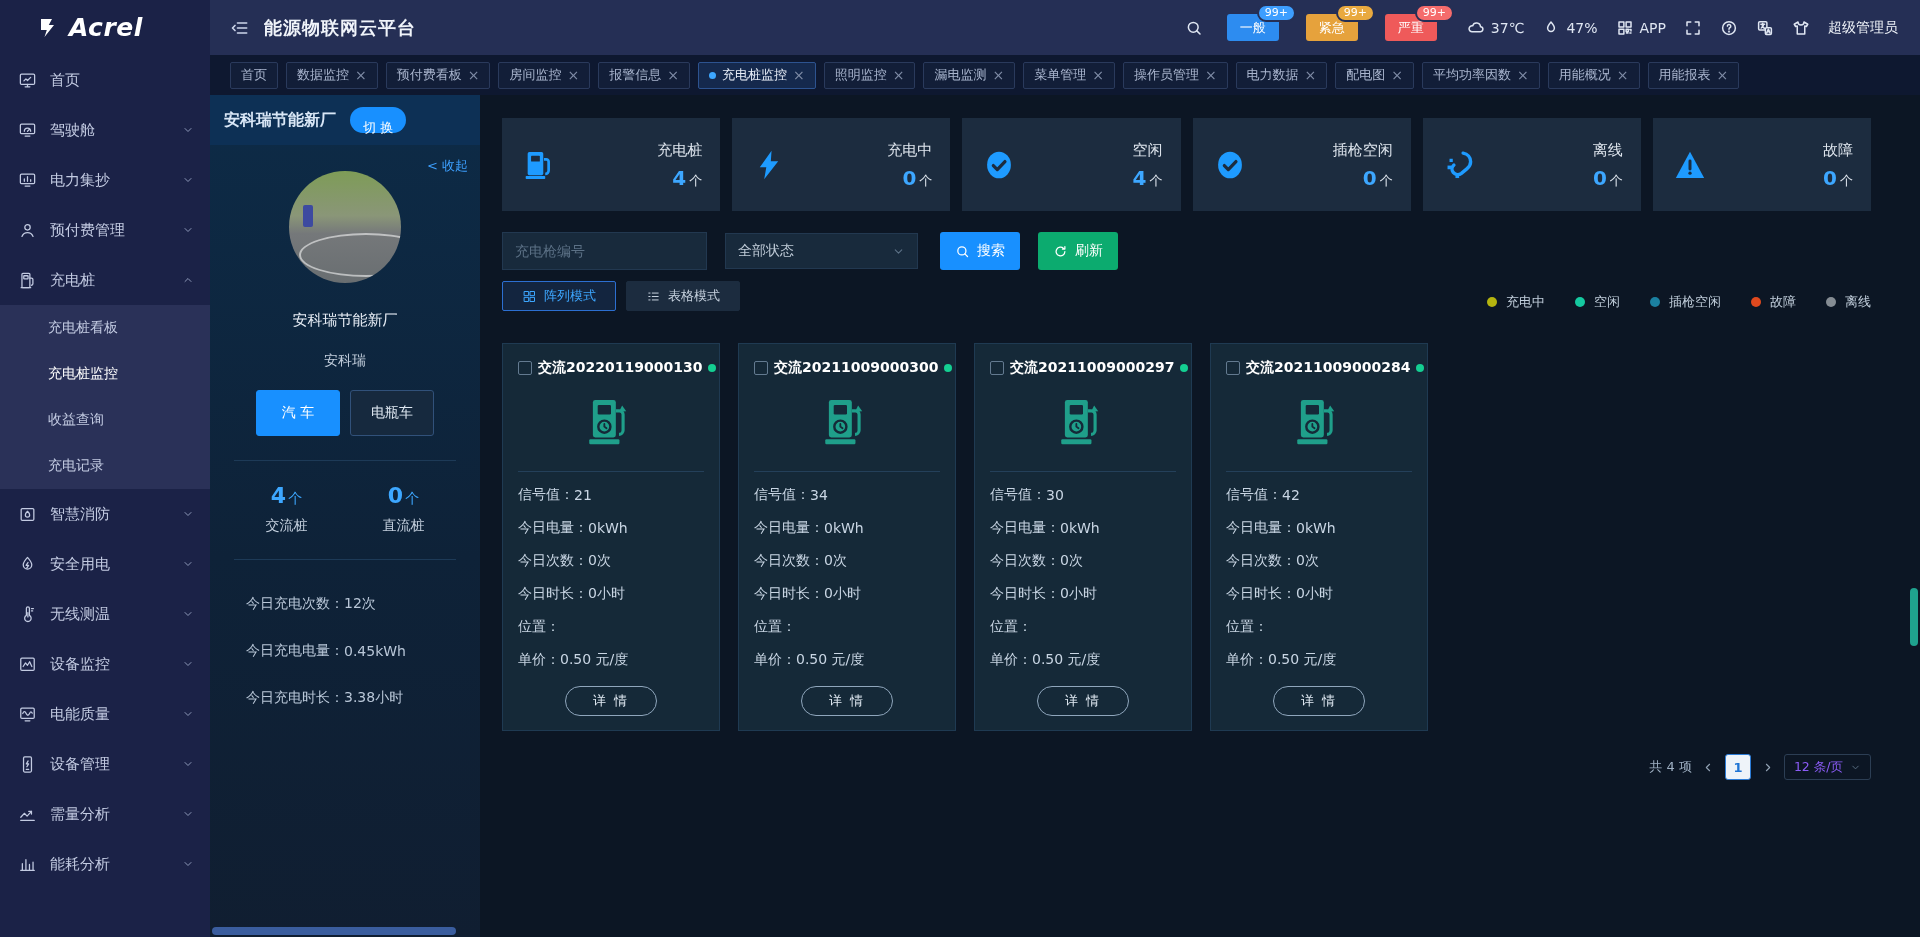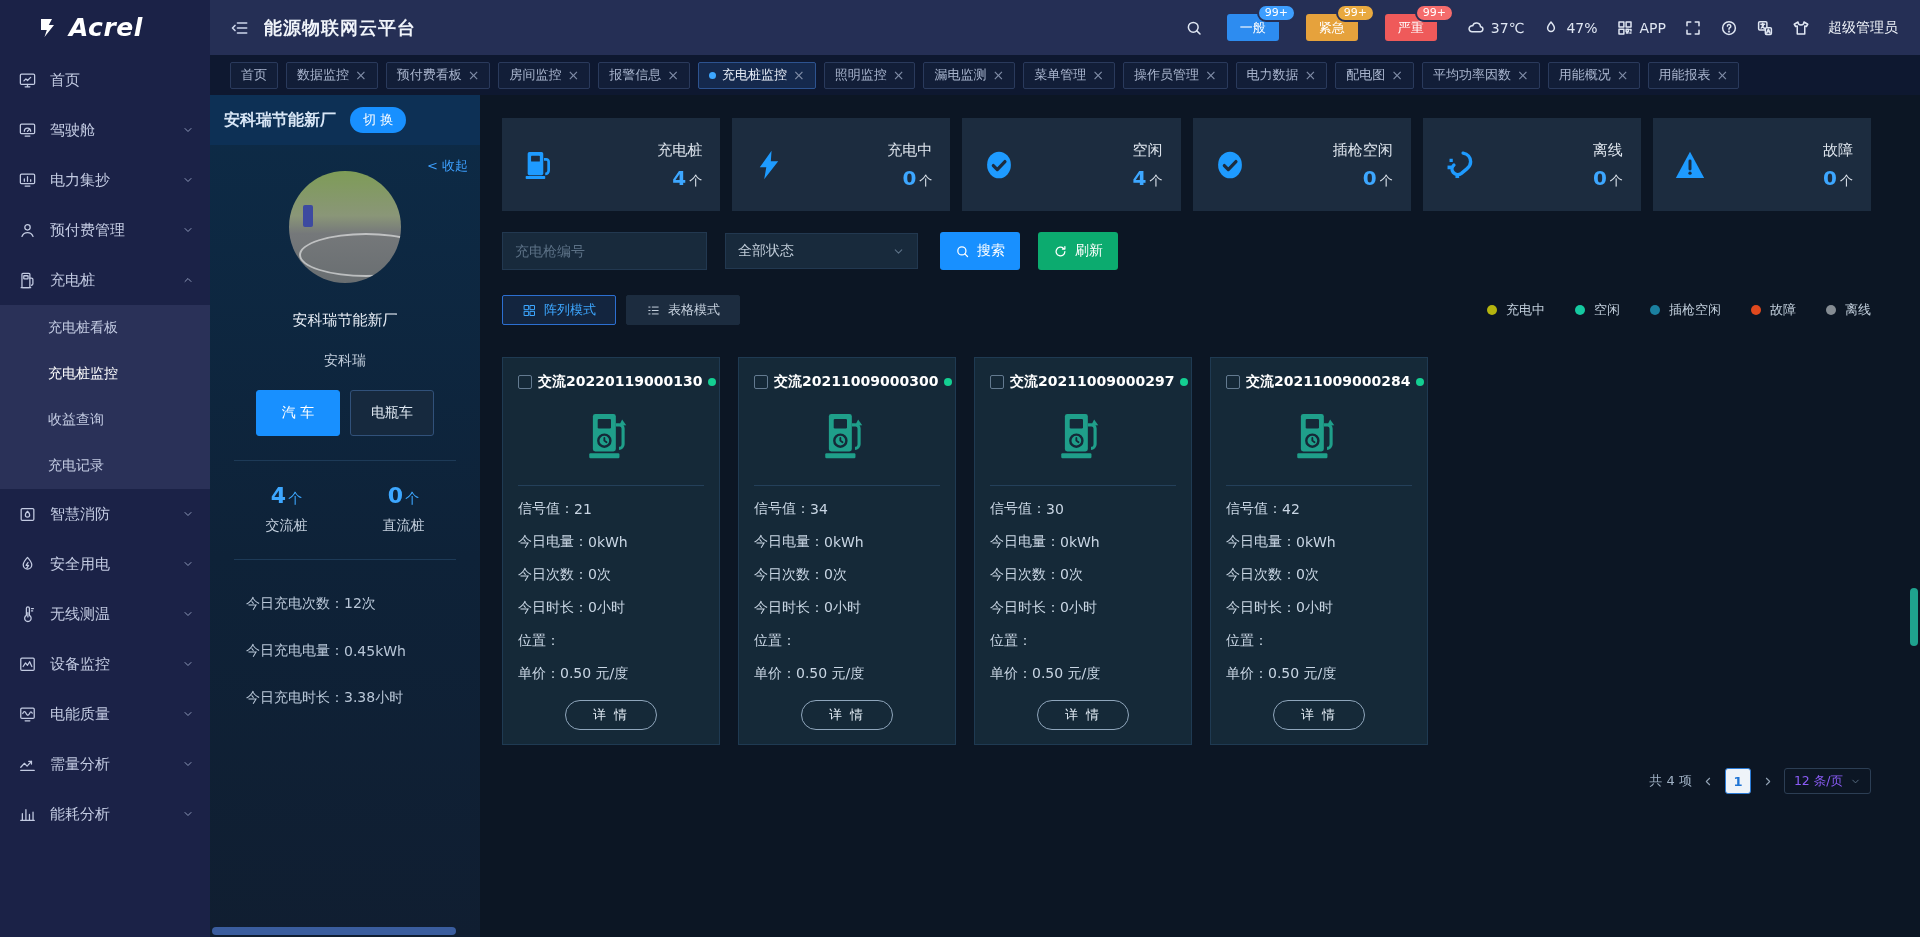--- a/index.html
+++ b/index.html
@@ -41,21 +41,21 @@
   .chev{width:12px;height:12px;color:#8d98b8;flex:none}
   .chev.up{transform:rotate(180deg)}
   .side-sub{background:#2a3158}
   .sub-item{height:46px;display:flex;align-items:center;padding-left:48px;color:#c3cbe2;font-size:14px}
   .sub-item.active{color:#ffffff}
 
   
   .station{position:absolute;left:210px;top:95px;bottom:0;width:270px;background:linear-gradient(180deg,#0d2b47,#0e2238 55%,#101e31)}
   .station-head{height:50px;background:#0d3055;display:flex;align-items:center;padding:0 14px;gap:14px}
   .station-name{color:#d9e7f7;font-size:16px;font-weight:bold}
-  .switch-btn{height:26px;padding:4px 13px;border-radius:13px;background:#1890ff;color:#fff;font-size:13px}
+  .switch-btn{height:26px;padding:12px 13px;border-radius:13px;background:#1890ff;color:#fff;font-size:13px}
   .collapse{position:absolute;top:62px;right:12px;color:#3da0ff;font-size:13px}
   .avatar{width:112px;height:112px;border-radius:50%;margin:26px auto 0;background:linear-gradient(180deg,#7e9c57 0%,#8a9678 40%,#75787a 56%,#696e71 100%);position:relative;overflow:hidden}
   .avatar:before{content:"";position:absolute;left:10px;top:62px;width:130px;height:40px;border:2px solid rgba(255,255,255,.55);border-radius:50%}
   .avatar:after{content:"";position:absolute;left:14px;top:34px;width:10px;height:22px;background:#3d4aa0;border-radius:2px}
   .sname{margin-top:28px;text-align:center;color:#e8eef6;font-size:15px}
   .soper{margin-top:22px;text-align:center;color:#c3cfdd;font-size:14px}
   .vrow{margin-top:20px;display:flex;justify-content:center;gap:10px}
   .vbtn{min-width:84px;height:46px;border-radius:3px;font-size:14px;background:#16293e;border:1px solid #31517a;color:#dfe8f2}
   .vbtn.active{background:#1890ff;border-color:#1890ff;color:#fff}
   .sdiv{border-top:1px solid #1d3a57;margin:24px 24px 0}
@@ -81,21 +81,21 @@
   .filter-row{margin-top:21px;display:flex;align-items:center;gap:18px}
   .finput{width:205px;height:38px;background:#182a3c;border:1px solid #223850;color:#c6d2e0;padding:0 12px;font-size:14px;outline:none;font-family:inherit}
   .finput::placeholder{color:#5c7186}
   .fselect{width:193px;height:36px;background:#182a3c;border:1px solid #223850;display:flex;align-items:center;padding:0 12px;color:#c0ccd8;font-size:14px}
   .selchev{width:13px;height:13px;color:#5c7186;margin-left:auto}
   .fbtn{height:38px;padding:0 15px;display:flex;align-items:center;gap:7px;font-size:14px;border-radius:3px;color:#fff}
   .fbtn svg{width:15px;height:15px}
   .btn-search{background:#1890ff;margin-left:4px}
   .btn-refresh{background:#0cab6f}
 
-  .mode-row{margin-top:25px;display:flex;align-items:center}
+  .mode-row{margin-top:11px;display:flex;align-items:flex-end}
   .mbtn{width:114px;height:30px;display:flex;align-items:center;justify-content:center;gap:7px;font-size:13px;background:#1c2c3f;color:#c6d1de;border:1px solid #1c2c3f;border-radius:2px;margin-right:10px}
   .mbtn.active{background:#13253f;border-color:#2c6fd1;color:#3da7ff}
   .mic svg{width:15px;height:15px}
   .legend{margin-left:auto;display:flex;gap:30px;align-items:center}
   .litem{display:flex;align-items:center;gap:9px;color:#c2cfdc;font-size:13px}
   .ldot{width:10px;height:10px;border-radius:50%}
 
   .cards-row{margin-top:32px;display:flex;gap:18px;align-items:flex-start}
   .pcard{width:218px;height:388px;background:#152938;border:1px solid #1f3a52;padding:0 15px}
   .pt-row{margin-top:15px;display:flex;align-items:center;gap:6px}
@@ -460,20 +460,34 @@
               <path d="M6 10.7c1.4-3 2.9-3 4.3 0s2.9 3 4.3 0 2.2-2.2 3.4-.4M9 20h6"></path>
             </g>
           </svg>
         </span>
         <span class="side-label" data-interactable="false">电能质量</span>
         <svg class="chev sv" viewBox="0 0 24 24" data-interactable="false">
           <path d="M6 9l6 6 6-6"></path>
         </svg>
       </div>
 
+      <div class="side-item" data-interactable="true">
+        <span class="side-ic" data-interactable="false">
+          <svg viewBox="0 0 24 24" aria-hidden="true">
+            <g fill="none" stroke="currentColor" stroke-width="1.6" stroke-linecap="round" stroke-linejoin="round">
+              <rect x="7" y="2.5" width="10" height="19" rx="1.5"></rect>
+              <path d="M12.8 7.5l-2.2 3.7h2.8l-2.2 3.7M10.5 18.3h3"></path>
+            </g>
+          </svg>
+        </span>
+        <span class="side-label" data-interactable="false">设备管理</span>
+        <svg class="chev sv" viewBox="0 0 24 24" data-interactable="false">
+          <path d="M6 9l6 6 6-6"></path>
+        </svg>
+      </div>
 
       <div class="side-item" data-interactable="true">
         <span class="side-ic" data-interactable="false">
           <svg viewBox="0 0 24 24" aria-hidden="true">
             <g fill="none" stroke="currentColor" stroke-width="1.6" stroke-linecap="round" stroke-linejoin="round">
               <path d="M3.5 15.5l4.5-5 3.5 3.5 5.5-6"></path>
               <path d="M17 11.5V8h-3.5M3.5 19.5h17"></path>
             </g>
           </svg>
         </span>

